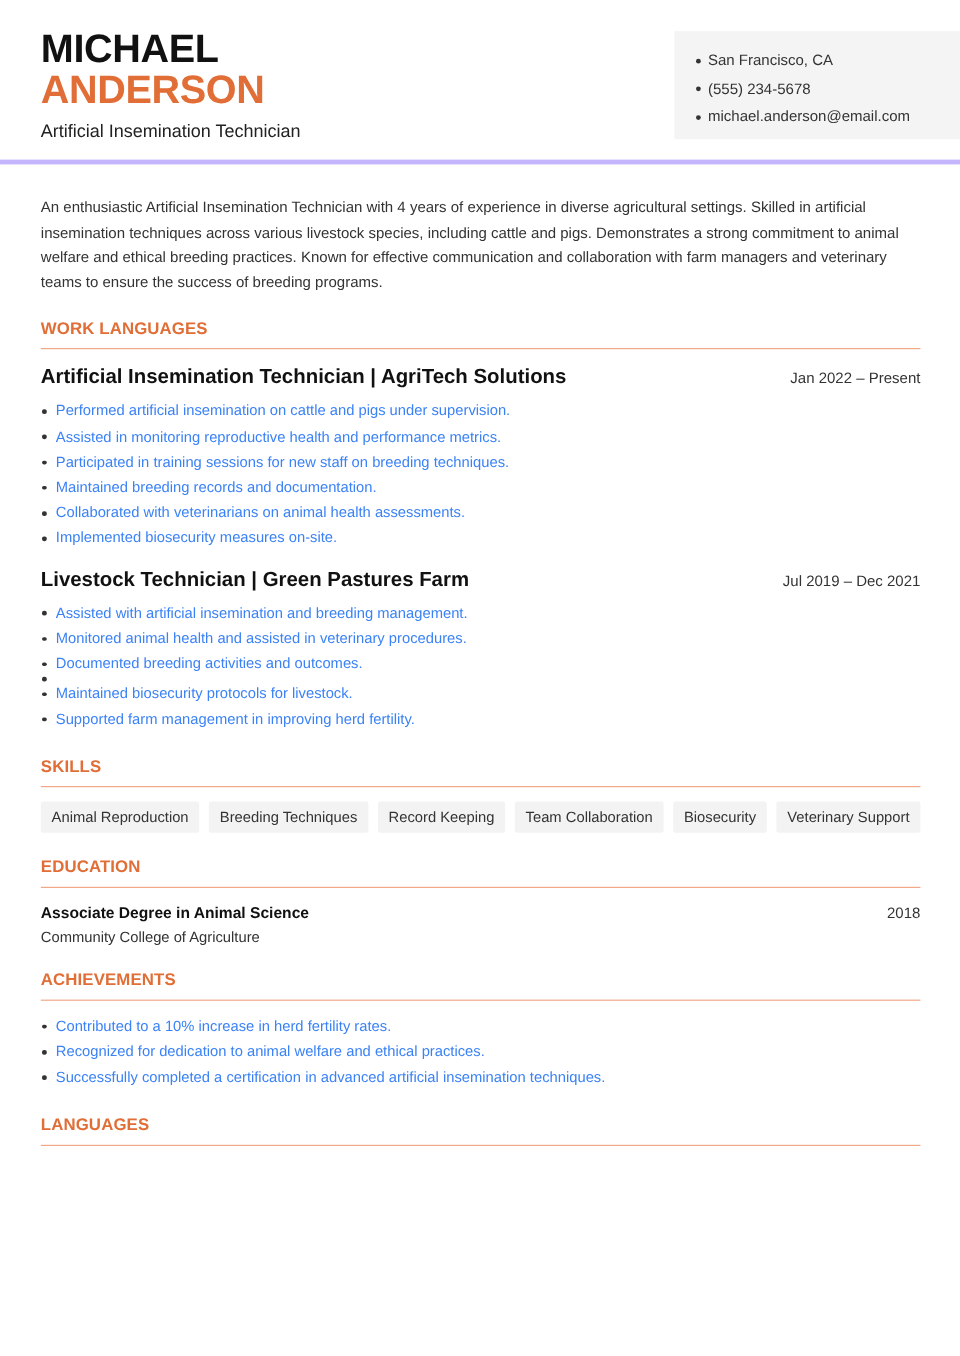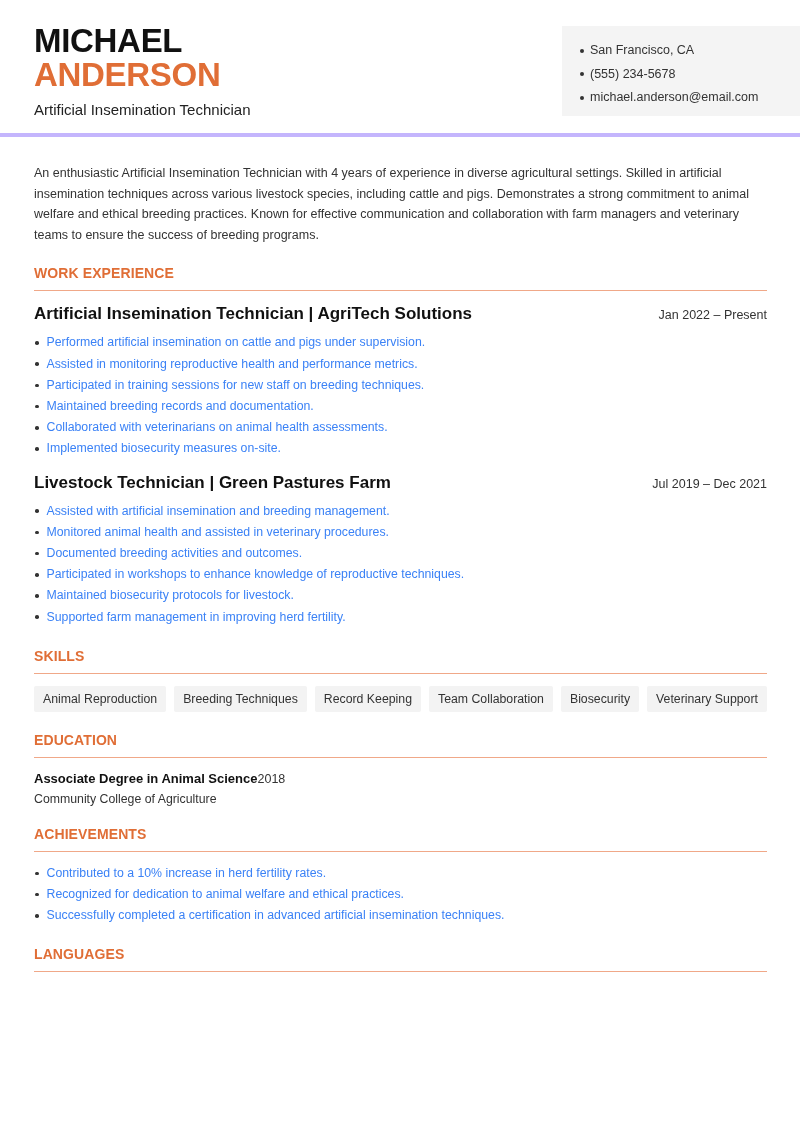--- a/index.html
+++ b/index.html
@@ -27,21 +27,21 @@
   .job-role { font-size: 17px; font-weight: 700; color: #111; }
   .job-date { font-size: 12.5px; color: #333; }
   .bullets { list-style: none; margin-top: 8px; }
   .bullets li { font-size: 12.3px; color: #3b82f6; line-height: 21.2px; display: flex; align-items: center; }
   .bullets li .bullet { margin-left: 1px; margin-right: 8px; width: 3.5px; height: 3.5px; }
 
   .tags { display: flex; gap: 8px; margin-top: 12px; }
   .tag { background: #f3f3f3; font-size: 12.3px; color: #333; padding: 0 9px; height: 26px; line-height: 26px; border-radius: 2px; }
 
   .edu { margin-top: 13px; }
-  .edu-head { display: flex; justify-content: flex-start; align-items: baseline; }
+  .edu-head { display: flex; justify-content: space-between; align-items: baseline; }
   .edu-degree { font-size: 13px; font-weight: 700; color: #111; }
   .edu-year { font-size: 12.5px; color: #333; }
   .edu-school { font-size: 12.3px; color: #333; margin-top: 6px; }
 </style>
 </head>
 <body>
 
 <div class="header">
   <div class="name-block">
     <div class="first-name">MICHAEL</div>
@@ -61,21 +61,21 @@
       <span class="bullet"></span>
       <span>michael.anderson@email.com</span>
     </div>
   </div>
 </div>
 
 <div class="content">
   <p class="summary">An enthusiastic Artificial Insemination Technician with 4 years of experience in diverse agricultural settings. Skilled in artificial insemination techniques across various livestock species, including cattle and pigs. Demonstrates a strong commitment to animal welfare and ethical breeding practices. Known for effective communication and collaboration with farm managers and veterinary teams to ensure the success of breeding programs.</p>
 
   <div class="section">
-    <div class="section-title">WORK EXPERIENCE</div>
+    <div class="section-title">WORK LANGUAGES</div>
 
     <div class="job">
       <div class="job-head">
         <span class="job-role">Artificial Insemination Technician | AgriTech Solutions</span>
         <span class="job-date">Jan 2022 – Present</span>
       </div>
       <ul class="bullets">
         <li>
             <span class="bullet"></span>
             <span>Performed artificial insemination on cattle and pigs under supervision.</span>
@@ -116,21 +116,20 @@
         <li>
             <span class="bullet"></span>
             <span>Monitored animal health and assisted in veterinary procedures.</span>
           </li>
         <li>
             <span class="bullet"></span>
             <span>Documented breeding activities and outcomes.</span>
           </li>
         <li>
             <span class="bullet"></span>
-            <span>Participated in workshops to enhance knowledge of reproductive techniques.</span>
           </li>
         <li>
             <span class="bullet"></span>
             <span>Maintained biosecurity protocols for livestock.</span>
           </li>
         <li>
             <span class="bullet"></span>
             <span>Supported farm management in improving herd fertility.</span>
           </li>
       </ul>

